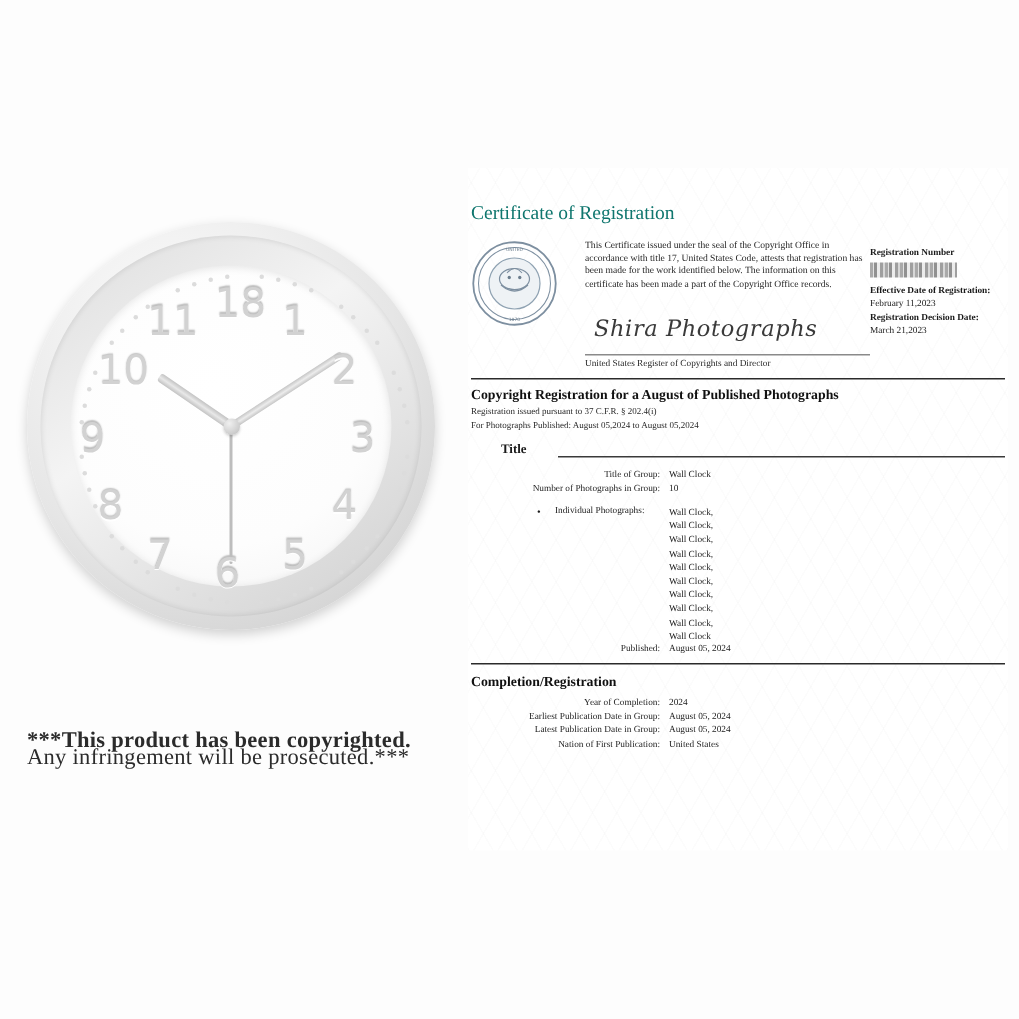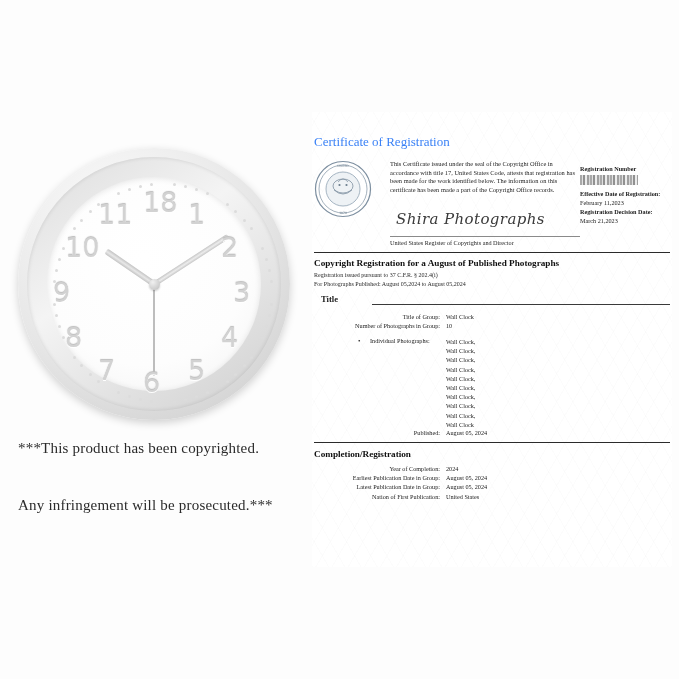--- a/index.html
+++ b/index.html
@@ -115,21 +115,21 @@
   }
 
   .caption {
     position: absolute;
     left: 18px;
     font-family: "Liberation Serif", serif;
     font-size: 15px;
     color: #2b2b2b;
     letter-spacing: 0.2px;
   }
-  #caption-1 { top: 440px; }
+  #caption-1 { top: 486px; font-weight: bold; }
   #caption-2 { top: 497px; }
 
   
   #cert {
     position: absolute;
     left: 312px;
     top: 112px;
     width: 360px;
     height: 455px;
     background: #ffffff;
@@ -142,21 +142,21 @@
     background:
       repeating-linear-gradient(60deg, rgba(0,0,0,0.012) 0 1px, transparent 1px 14px),
       repeating-linear-gradient(-60deg, rgba(0,0,0,0.012) 0 1px, transparent 1px 14px);
     pointer-events: none;
   }
   .cert-title {
     position: absolute;
     left: 2px;
     top: 22px;
     font-size: 13px;
-    color: #3b82f6;
+    color: #0f766e;
   }
   .seal {
     position: absolute;
     left: 2px;
     top: 48px;
     width: 58px;
     height: 58px;
   }
   .seal svg { display: block; }
 
@@ -238,21 +238,21 @@
     left: 2px;
     font-size: 6px;
     color: #2a2a2a;
     line-height: 8px;
   }
   #sub-1 { top: 159px; }
   #sub-2 { top: 168px; }
 
   .field-title {
     position: absolute;
-    left: 9px;
+    left: 22px;
     top: 182px;
     font-size: 8.6px;
     font-weight: bold;
   }
   .field-underline {
     position: absolute;
     left: 60px;
     top: 192px;
     width: 298px;
     border-bottom: 0.8px solid #3a3a3a;

